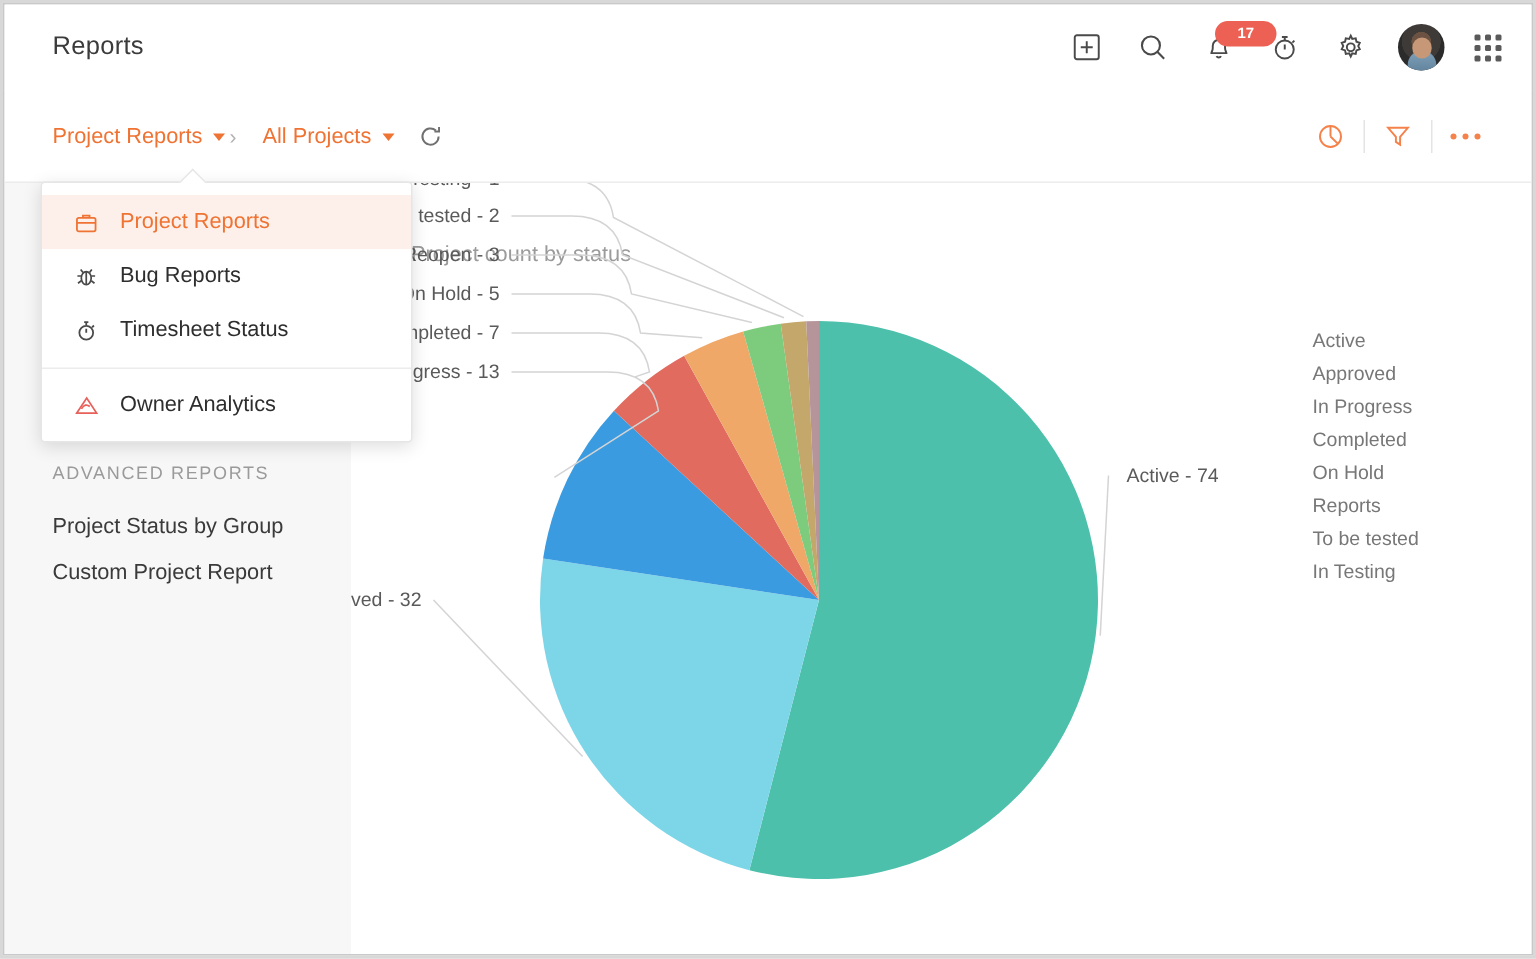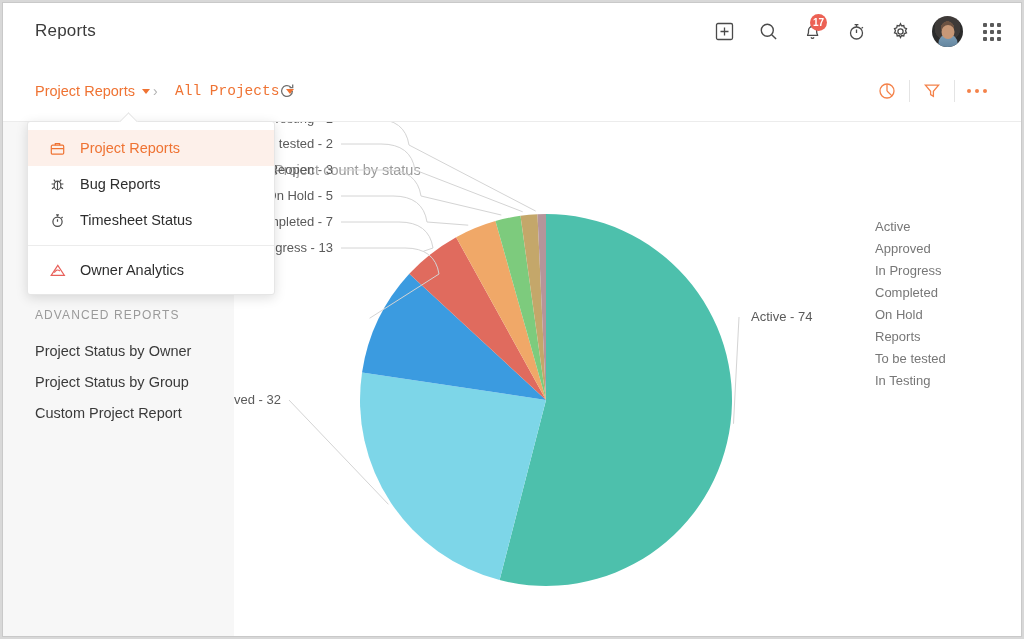--- a/index.html
+++ b/index.html
@@ -37,21 +37,21 @@
     width: 24px; height: 24px;
     display: flex; align-items: center; justify-content: center;
     color: #4a4a4a; position: relative; cursor: pointer;
   }
   .hicon svg { display: block; }
   .badge {
     position: absolute; top: -6px; left: 10px;
     min-width: 17px; height: 17px; border-radius: 9px;
     background: #ec6154; color: #fff;
     font-size: 10px; line-height: 17px; 
-    padding: 0 3px; font-weight: bold;
+    padding: 0 15px; font-weight: bold;
   }
   .avatar {
     width: 31px; height: 31px; border-radius: 50%;
     overflow: hidden; cursor: pointer;
     background: radial-gradient(circle at 50% 38%, #6b5242 0 26%, #3e3a38 27% 52%, #2b2b2b 53% 100%);
     position: relative;
   }
   .avatar::after {
     content: ""; position: absolute;
     left: 50%; top: 58%; transform: translateX(-50%);
@@ -72,21 +72,21 @@
     position: absolute; left: 0; top: 57px;
     width: 100%; height: 62px; background: #ffffff;
     border-bottom: 1px solid #ececec;
   }
   .crumb {
     position: absolute; top: 0; height: 62px;
     display: flex; align-items: center; gap: 7px;
     font-size: 14.5px; color: #ef7333; cursor: pointer;
   }
   .crumb.c1 { left: 32px; }
-  .crumb.c2 { left: 172px; font-family: Liberation Mono, monospace; }
+  .crumb.c2 { left: 172px; }
   .caret {
     width: 0; height: 0;
     border-left: 4.5px solid transparent;
     border-right: 4.5px solid transparent;
     border-top: 5px solid #ef7333;
   }
   .crumb-sep {
     position: absolute; left: 150px; top: 0; height: 62px;
     display: flex; align-items: center; font-size: 14px; color: #b2b2b2;
   }
@@ -267,21 +267,20 @@
             <i></i>
             <i></i>
           </span>
       </div>
     </div>
   </div>
 
   <div class="sidebar">
     <div class="adv-head" style="left:32px; top:186px; position:absolute;">ADVANCED REPORTS</div>
     <div class="adv-list" style="position:absolute; left:32px; top:214px;">
-      <div class="adv-item">Project Status by Owner</div>
       <div class="adv-item">Project Status by Group</div>
       <div class="adv-item">Custom Project Report</div>
     </div>
   </div>
 
   <div class="chart-area">
     <div class="chart-title">Project count by status</div>
 
     <svg class="chart-svg" width="793" height="520" viewBox="0 0 793 520">
       <g id="pie-slices">

